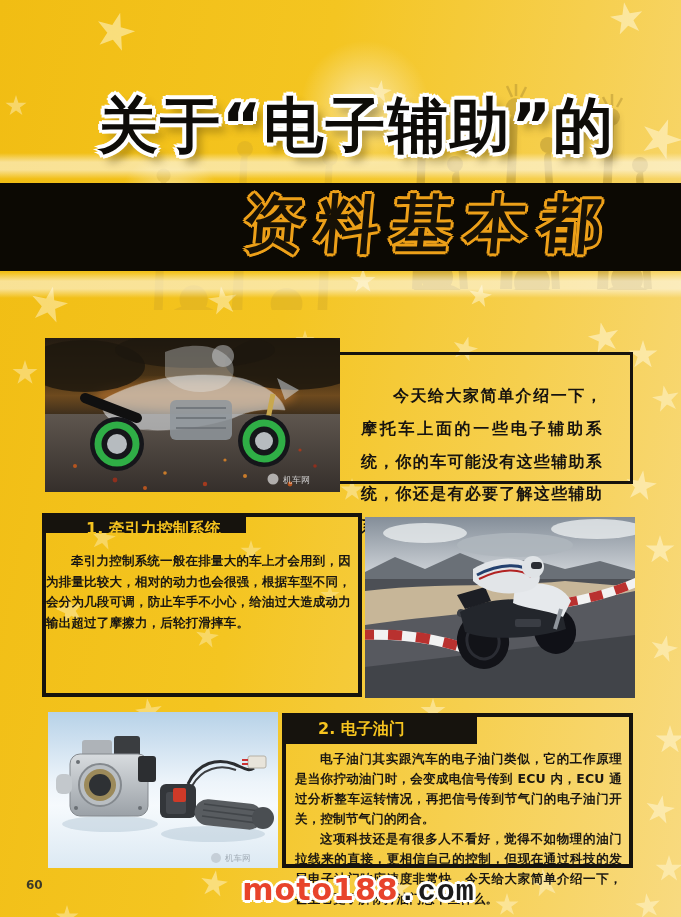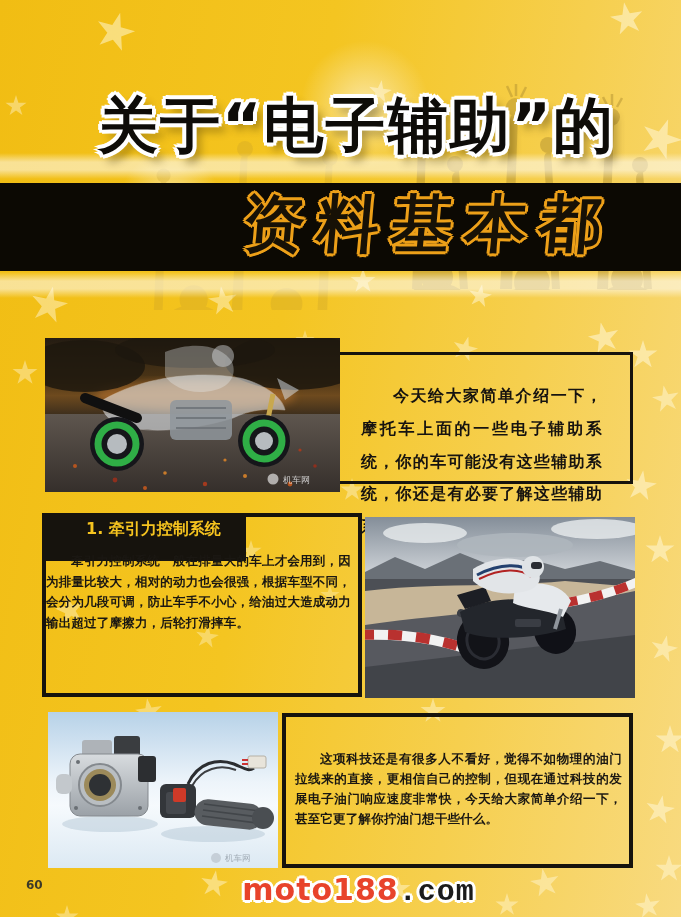--- a/index.html
+++ b/index.html
@@ -36,21 +36,21 @@
   .intro-box{position:absolute;left:330px;top:352px;width:303px;height:132px;box-sizing:border-box;
              border:3px solid #16130D;z-index:2;padding:9px 12px 0 12px;}
   .intro-box p{margin:16px;font-size:16px;font-weight:700;color:#161310;line-height:2.05;
                text-indent:2em;text-align:justify;letter-spacing:.3px;}
   
   .sec-box{position:absolute;box-sizing:border-box;border:4px solid #16130D;z-index:3;}
   .sec1{left:42px;top:513px;width:320px;height:184px;}
   .sec2{left:282px;top:713px;width:351px;height:155px;}
   .sec-heading{position:absolute;left:-4px;top:-4px;background:#16130D;color:#F6C41F;
                font-weight:700;box-sizing:border-box;white-space:nowrap;}
-  .sec1 .sec-heading{width:204px;height:48px;font-size:16px;line-height:32px;padding-left:44px;}
+  .sec1 .sec-heading{width:204px;height:20px;font-size:16px;line-height:32px;padding-left:44px;}
   .sec2 .sec-heading{width:195px;height:31px;font-size:16px;line-height:31px;padding-left:36px;}
   .sec-text{position:absolute;left:0;top:0;right:0;}
   .sec1 .sec-text{padding:34px 7px 0 0;}
   .sec2 .sec-text{padding:32px 7px 0 9px;}
   .sec-text p{margin:0;font-size:12.5px;font-weight:700;color:#1A1712;text-indent:2em;
               text-align:justify;letter-spacing:.2px;}
   .sec1 .sec-text p{line-height:1.64;}
   .sec2 .sec-text p{line-height:1.6;}
   
   .site-logo{position:absolute;left:0;top:872px;width:100%;text-align:center;z-index:4;
@@ -306,21 +306,23 @@
         <circle cx="215" cy="106" r="11" fill="#4A4E52"></circle>
       </g>
       <g opacity=".85">
         <circle cx="168" cy="146" r="5" fill="#B9C2CB" opacity=".8"></circle>
         <text x="177" y="149" font-size="8.5" fill="#98A3AD">机车网</text>
       </g>
     </svg>
   </div>
 
   <div class="sec-box sec2">
+    <div class="sec-heading">2. 电子油门</div>
     <div class="sec-text">
+      <p>电子油门其实跟汽车的电子油门类似，它的工作原理是当你拧动油门时，会变成电信号传到 ECU 内，ECU 通过分析整车运转情况，再把信号传到节气门的电子油门开关，控制节气门的闭合。</p>
       <p>这项科技还是有很多人不看好，觉得不如物理的油门拉线来的直接，更相信自己的控制，但现在通过科技的发展电子油门响应速度非常快，今天给大家简单介绍一下，甚至它更了解你拧油门想干些什么。</p>
     </div>
   </div>
 
   <div class="site-logo"><span class="name">moto188</span><span class="tld">.com</span></div>
   <div class="page-number">60</div>
 
 </div>
 
 </body></html>

